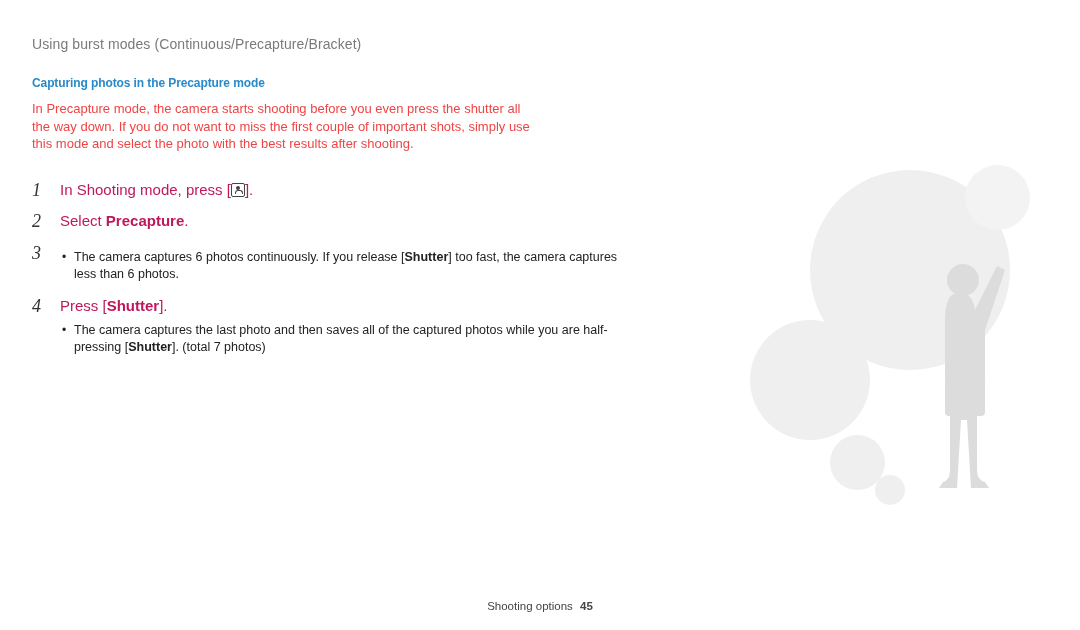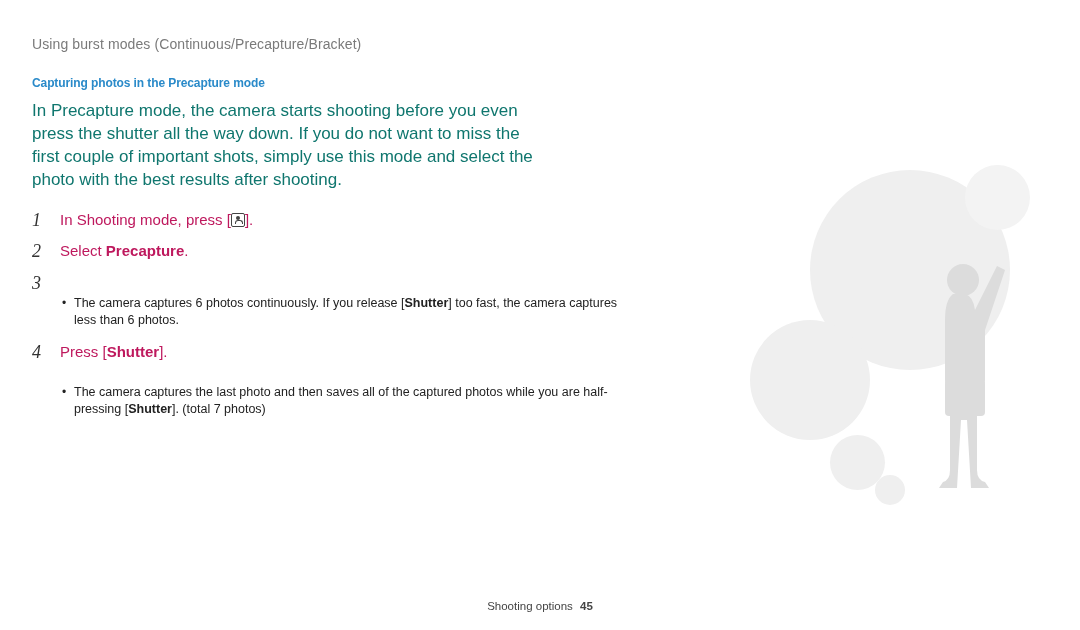--- a/index.html
+++ b/index.html
@@ -24,24 +24,24 @@
       letter-spacing: 0.1px;
     }
     .section-heading {
       color: #2a8ac9;
       font-size: 12px;
       font-weight: 700;
       margin-bottom: 10px;
       letter-spacing: -0.1px;
     }
     .intro {
-      font-size: 17px;
+      font-size: 13px;
       line-height: 1.35;
-      color: #0f766e;
-      margin-bottom: 18px;
+      color: #ef4444;
+      margin-bottom: 27px;
       max-width: 510px;
     }
     .steps {
       max-width: 660px;
     }
     .step {
       display: flex;
       align-items: flex-start;
       margin-bottom: 10px;
     }
@@ -85,21 +85,21 @@
       position: absolute;
       bottom: 2px; left: 3px;
       width: 6px; height: 3px;
       border-top: 1.2px solid #444;
       border-left: 1.2px solid #444;
       border-right: 1.2px solid #444;
       border-radius: 3px 3px 0 0;
     }
     .sub-bullets {
       list-style: none;
-      margin-top: 22px;
+      margin-top: 6px;
     }
     .sub-bullets li {
       font-size: 12.5px;
       line-height: 1.35;
       color: #222;
       position: relative;
       padding-left: 14px;
       margin-bottom: 3px;
       max-width: 580px;
     }

